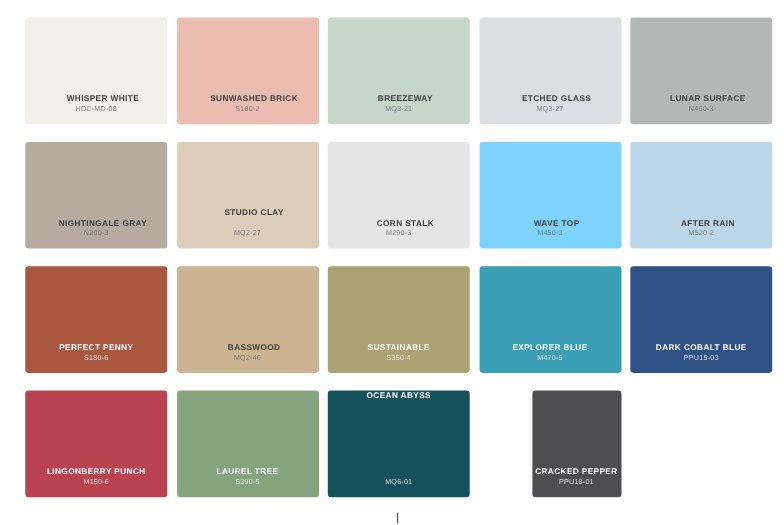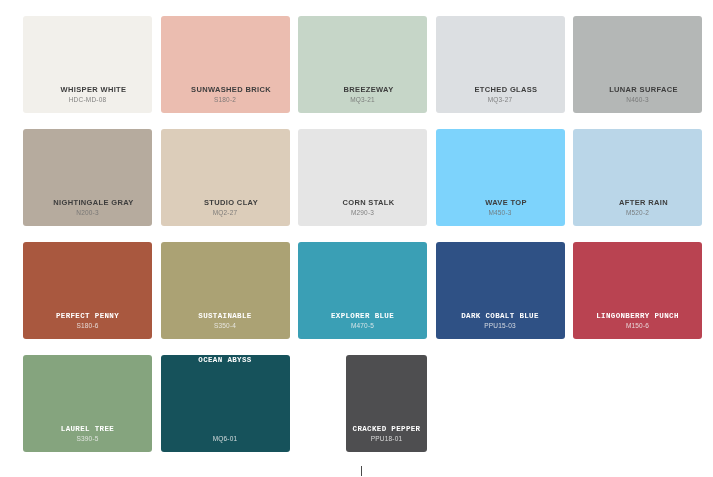--- a/index.html
+++ b/index.html
@@ -54,21 +54,21 @@
     font-weight: normal;
     letter-spacing: 0.2px;
     line-height: 10px;
     text-align: center;
     white-space: nowrap;
     opacity: 0.85;
   }
 
   .text-dark .swatch-name { color: #3d3d3d; margin-left: 12px; }
   .text-dark .swatch-code { color: #6f6f6f; }
-  .text-light .swatch-name { color: #ffffff; font-family: Liberation Mono, monospace; }
+  .text-light .swatch-name { color: #ffffff; }
   .text-light .swatch-code { color: #f0f0f0; }
 
   #text-caret {
     position: absolute;
     left: 361px;
     top: 466px;
     width: 1px;
     height: 10px;
     background: #4a4a4a;
   }
@@ -94,39 +94,43 @@
       <div class="swatch-code">MQ3-27</div>
     </div>
     <div class="swatch text-dark" style="background: rgb(180, 183, 182);">
       <div class="swatch-name">LUNAR SURFACE</div>
       <div class="swatch-code">N460-3</div>
     </div>
     <div class="swatch text-dark" style="background: rgb(182, 171, 158);">
       <div class="swatch-name">NIGHTINGALE GRAY</div>
       <div class="swatch-code">N200-3</div>
     </div>
-    <div class="swatch text-dark" style="background: rgb(220, 205, 186);">
+    <div class="swatch text-dark" style="background: rgb(220, 205, 186); gap: 10px;">
       <div class="swatch-name">STUDIO CLAY</div>
       <div class="swatch-code">MQ2-27</div>
     </div>
     <div class="swatch text-dark" style="background: #e5e5e5;">
       <div class="swatch-name">CORN STALK</div>
       <div class="swatch-code">M290-3</div>
     </div>
     <div class="swatch text-dark" style="background: #7dd3fc; align-items: center;">
       <div class="swatch-name">WAVE TOP</div>
       <div class="swatch-code">M450-3</div>
     </div>
     <div class="swatch text-dark" style="background: rgb(186, 214, 232);">
       <div class="swatch-name">AFTER RAIN</div>
       <div class="swatch-code">M520-2</div>
     </div>
     <div class="swatch text-light" style="background: rgb(169, 88, 63);">
       <div class="swatch-name">PERFECT PENNY</div>
       <div class="swatch-code">S180-6</div>
+    </div>
+    <div class="swatch text-dark" style="background: rgb(204, 179, 146);">
+      <div class="swatch-name">BASSWOOD</div>
+      <div class="swatch-code">MQ2-46</div>
     </div>
     <div class="swatch text-light" style="background: rgb(171, 162, 116);">
       <div class="swatch-name">SUSTAINABLE</div>
       <div class="swatch-code">S350-4</div>
     </div>
     <div class="swatch text-light" style="background: rgb(58, 159, 181);">
       <div class="swatch-name">EXPLORER BLUE</div>
       <div class="swatch-code">M470-5</div>
     </div>
     <div class="swatch text-light" style="background: rgb(47, 81, 133);">

